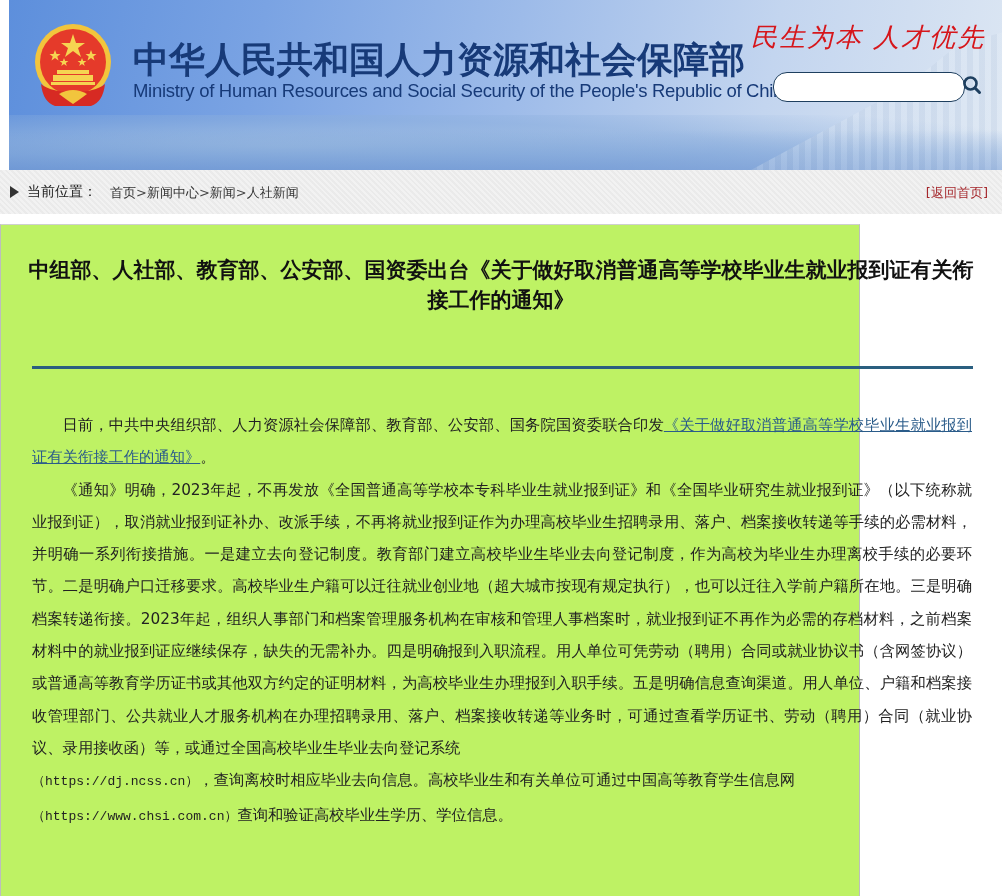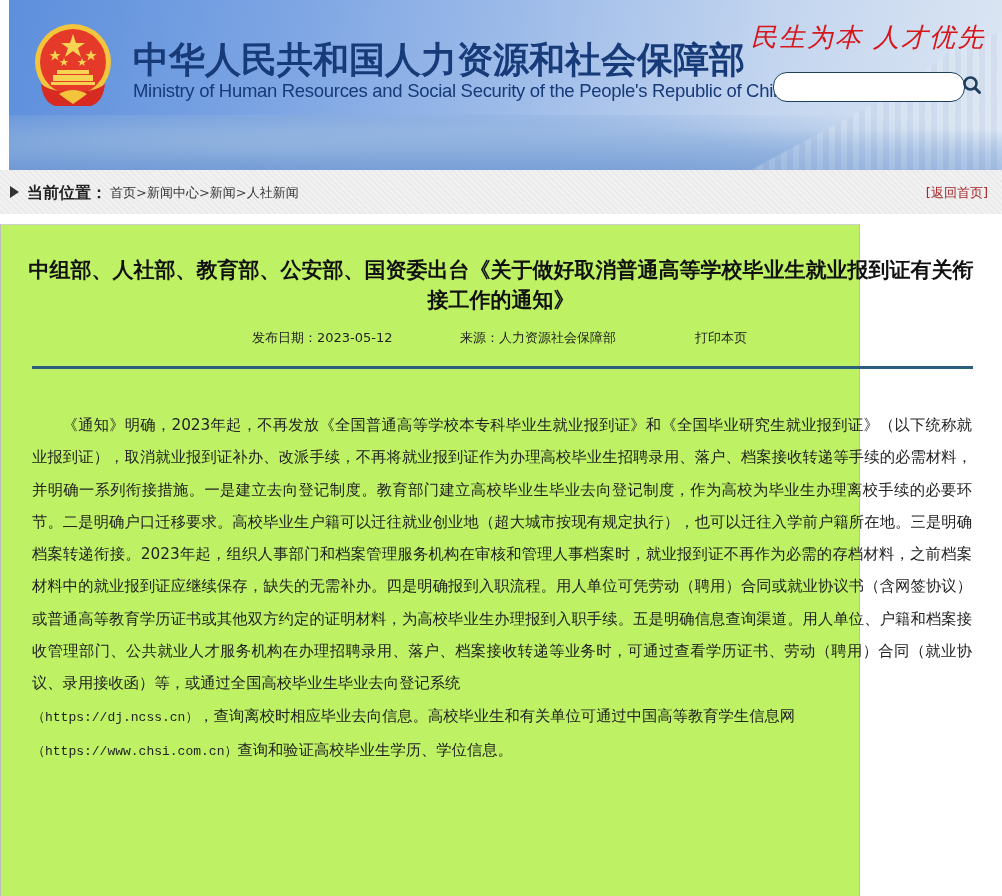--- a/index.html
+++ b/index.html
@@ -64,21 +64,21 @@
     position: absolute; left: 0; top: 170px; width: 1002px; height: 44px;
     background: #eeeeee;
     background-image: repeating-linear-gradient(45deg, rgba(255,255,255,0.25) 0 2px, rgba(0,0,0,0.015) 2px 4px);
   }
   .crumb-arrow {
     position: absolute; left: 10px; top: 16px; width: 0; height: 0;
     border-top: 6px solid transparent; border-bottom: 6px solid transparent;
     border-left: 9px solid #333;
   }
   .crumb-label {
-    position: absolute; left: 27px; top: 13px; font-size: 16px; font-weight: bold; color: #222;
+    position: absolute; left: 27px; top: 13px; font-size: 14px; font-weight: normal; color: #222;
   }
   .crumb-path {
     position: absolute; left: 110px; top: 14px; font-size: 13px; color: #333; white-space: nowrap;
   }
   .crumb-path a { color: #333; text-decoration: none; margin-top: 48px; }
   .crumb-path .sep { color: #444; }
   .back-home {
     position: absolute; right: 14px; top: 14px; font-size: 13px; color: #a5272c; text-decoration: none;
   }
 
@@ -158,24 +158,20 @@
   <span class="crumb-label">当前位置：</span>
   <span class="crumb-path">
     <a href="#">首页</a><span class="sep">&gt;</span><a href="#">新闻中心</a><span class="sep">&gt;</span><a href="#">新闻</a><span class="sep">&gt;</span><a href="#">人社新闻</a>
   </span>
   <a href="#" class="back-home">[返回首页]</a>
 </div>
 
 <div class="content">
   <h1 class="article-title">中组部、人社部、教育部、公安部、国资委出台《关于做好取消普通高等学校毕业生就业报到证有关衔接工作的通知》</h1>
 
-  <div class="meta">
-    <span class="date"><span style="position:static">发布日期：</span><span style="position:static">2023-05-12</span></span>
-    <span class="source"><span style="position:static">来源：</span><span style="position:static">人力资源社会保障部</span></span>
-    <span class="print">打印本页</span>
-  </div>
 
   <div class="rule"></div>
 
   <div class="body-text">
+    <p><span>日前，中共中央组织部、人力资源社会保障部、教育部、公安部、国务院国资委联合印发</span><a href="#">《关于做好取消普通高等学校毕业生就业报到证有关衔接工作的通知》</a><span>。</span></p>
     <p><span>《通知》明确，2023年起，不再发放《全国普通高等学校本专科毕业生就业报到证》和《全国毕业研究生就业报到证》（以下统称就业报到证），取消就业报到证补办、改派手续，不再将就业报到证作为办理高校毕业生招聘录用、落户、档案接收转递等手续的必需材料，并明确一系列衔接措施。一是建立去向登记制度。教育部门建立高校毕业生毕业去向登记制度，作为高校为毕业生办理离校手续的必要环节。二是明确户口迁移要求。高校毕业生户籍可以迁往就业创业地（超大城市按现有规定执行），也可以迁往入学前户籍所在地。三是明确档案转递衔接。2023年起，组织人事部门和档案管理服务机构在审核和管理人事档案时，就业报到证不再作为必需的存档材料，之前档案材料中的就业报到证应继续保存，缺失的无需补办。四是明确报到入职流程。用人单位可凭劳动（聘用）合同或就业协议书（含网签协议）或普通高等教育学历证书或其他双方约定的证明材料，为高校毕业生办理报到入职手续。五是明确信息查询渠道。用人单位、户籍和档案接收管理部门、公共就业人才服务机构在办理招聘录用、落户、档案接收转递等业务时，可通过查看学历证书、劳动（聘用）合同（就业协议、录用接收函）等，或通过全国高校毕业生毕业去向登记系统</span><br><span class="mono">（https://dj.ncss.cn）</span><span>，查询离校时相应毕业去向信息。高校毕业生和有关单位可通过中国高等教育学生信息网</span><br><span class="mono">（https://www.chsi.com.cn）</span><span>查询和验证高校毕业生学历、学位信息。</span></p>
   </div>
 </div>
 
 </body></html>

